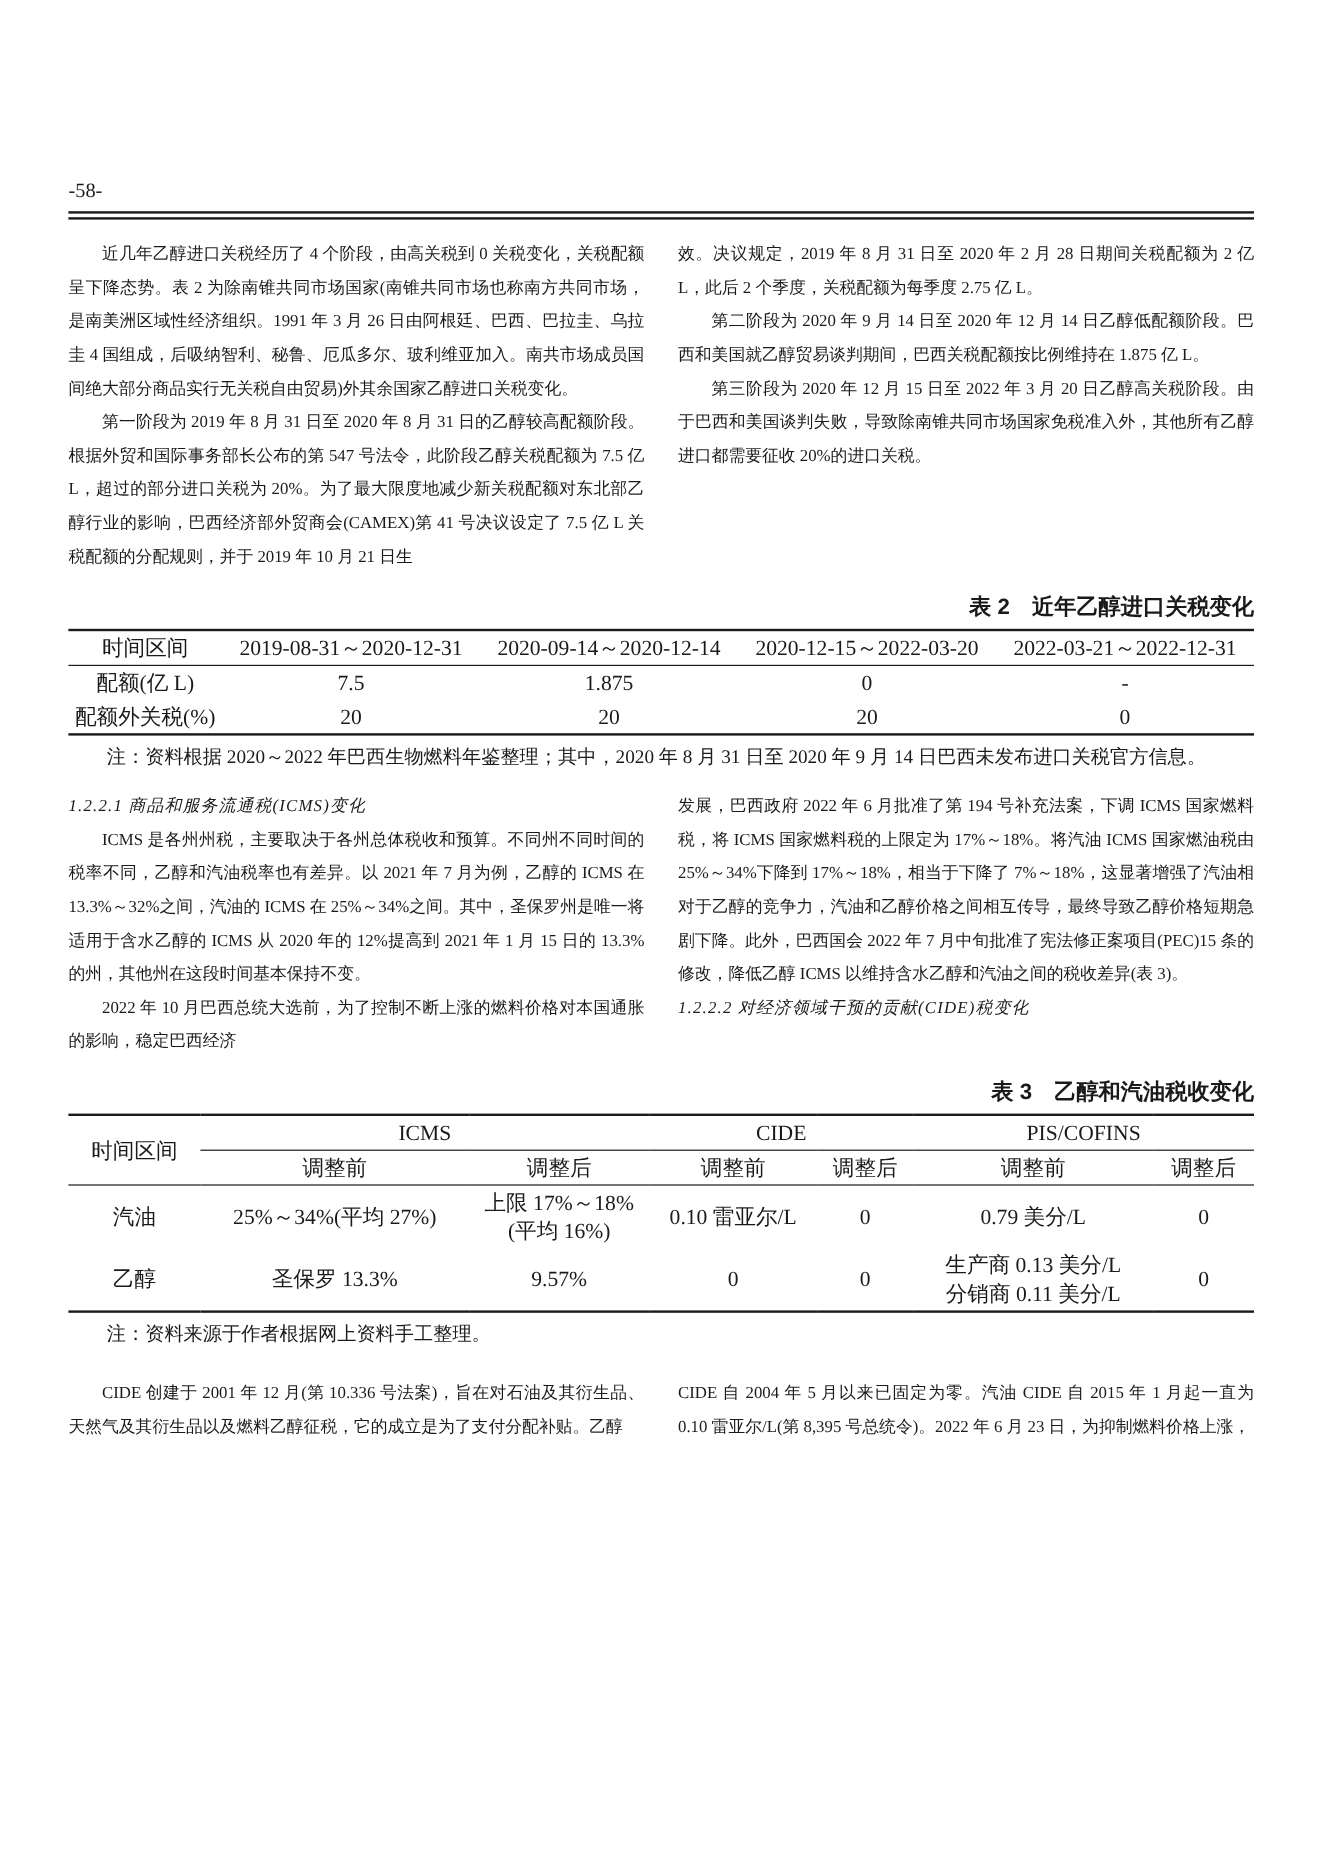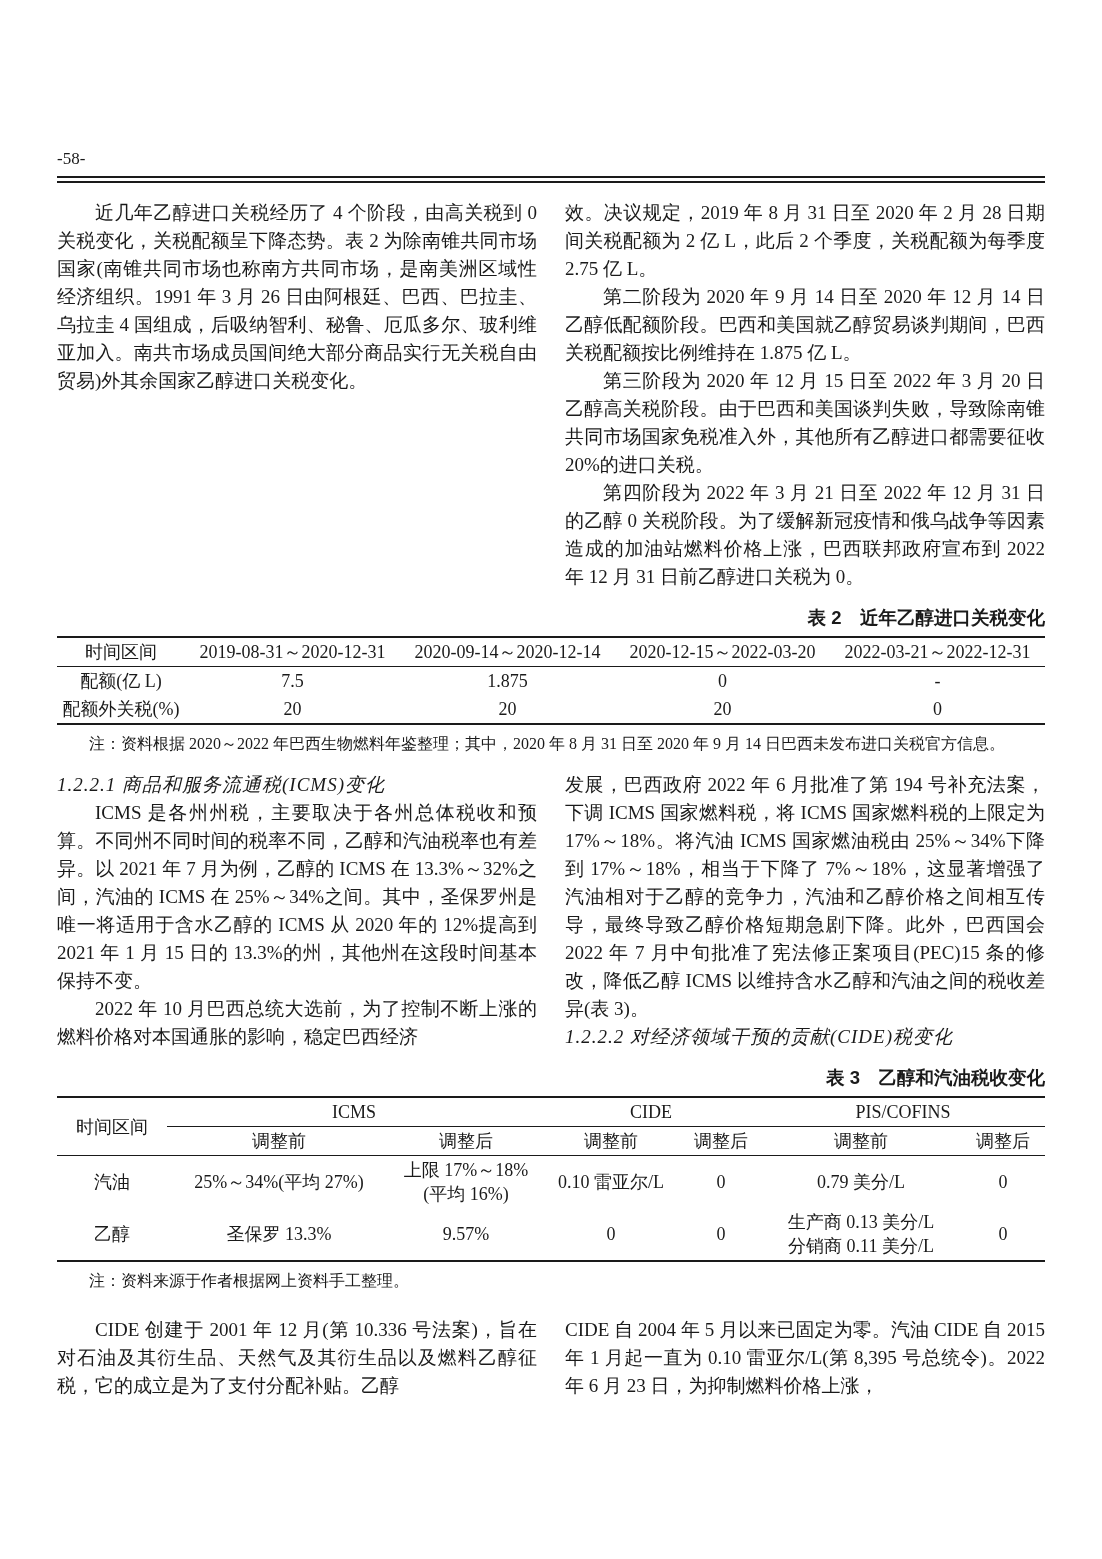--- a/index.html
+++ b/index.html
@@ -9,21 +9,21 @@
     font-family:"Liberation Serif","DejaVu Serif",serif;
     color:#1a1a1a;position:relative;overflow:hidden;
   }
   
   .page-header{position:relative;height:26px;font-size:17px;line-height:26px;text-align:center;}
   .page-no{position:absolute;left:0;top:0;}
   .journal span{margin:0 10px;}
   .double-rule{margin-top:4px;height:7px;border-top:2.5px solid #1a1a1a;border-bottom:2.5px solid #1a1a1a;box-sizing:border-box;}
   
   .cols{display:flex;gap:28px;margin-top:16px;}
-  .col{width:480px;font-size:19px;line-height:28px;text-align:justify;}
+  .col{width:480px;font-size:14px;line-height:28px;text-align:justify;}
   .para{margin:0;text-indent:2em;}
   .para.cont{text-indent:0;}
   .sec-heading{margin:0;font-style:italic;text-indent:0;letter-spacing:1px;}
   
   .tbl-caption{margin:14px 0 6px;text-align:right;font-family:"Liberation Sans","DejaVu Sans",sans-serif;font-weight:700;font-size:18.5px;}
   table.paper{width:988px;border-collapse:collapse;table-layout:fixed;font-size:18px;line-height:24px;}
   table.paper td,table.paper th{padding:2px 4px;font-weight:normal;vertical-align:middle;}
   .rule-top{border-top:2.2px solid #1a1a1a;}
   .rule-mid{border-bottom:1.4px solid #1a1a1a;}
   .rule-bot{border-bottom:2.2px solid #1a1a1a;}
@@ -39,26 +39,26 @@
 <div class="page">
 
   <div class="page-header">
     <span class="page-no">-58-</span>
   </div>
   <div class="double-rule"></div>
 
   <div class="cols">
     <div class="col">
       <p class="para">近几年乙醇进口关税经历了 4 个阶段，由高关税到 0 关税变化，关税配额呈下降态势。表 2 为除南锥共同市场国家(南锥共同市场也称南方共同市场，是南美洲区域性经济组织。1991 年 3 月 26 日由阿根廷、巴西、巴拉圭、乌拉圭 4 国组成，后吸纳智利、秘鲁、厄瓜多尔、玻利维亚加入。南共市场成员国间绝大部分商品实行无关税自由贸易)外其余国家乙醇进口关税变化。</p>
+      <p class="para">第一阶段为 2019 年 8 月 31 日至 2020 年 8 月 31 日的乙醇较高配额阶段。根据外贸和国际事务部长公布的第 547 号法令，此阶段乙醇关税配额为 7.5 亿 L，超过的部分进口关税为 20%。为了最大限度地减少新关税配额对东北部乙醇行业的影响，巴西经济部外贸商会(CAMEX)第 41 号决议设定了 7.5 亿 L 关税配额的分配规则，并于 2019 年 10 月 21 日生</p>
     </div>
     <div class="col">
       <p class="para cont">效。决议规定，2019 年 8 月 31 日至 2020 年 2 月 28 日期间关税配额为 2 亿 L，此后 2 个季度，关税配额为每季度 2.75 亿 L。</p>
       <p class="para">第二阶段为 2020 年 9 月 14 日至 2020 年 12 月 14 日乙醇低配额阶段。巴西和美国就乙醇贸易谈判期间，巴西关税配额按比例维持在 1.875 亿 L。</p>
       <p class="para">第三阶段为 2020 年 12 月 15 日至 2022 年 3 月 20 日乙醇高关税阶段。由于巴西和美国谈判失败，导致除南锥共同市场国家免税准入外，其他所有乙醇进口都需要征收 20%的进口关税。</p>
-      <p class="para">第四阶段为 2022 年 3 月 21 日至 2022 年 12 月 31 日的乙醇 0 关税阶段。为了缓解新冠疫情和俄乌战争等因素造成的加油站燃料价格上涨，巴西联邦政府宣布到 2022 年 12 月 31 日前乙醇进口关税为 0。</p>
     </div>
   </div>
 
   <div class="tbl-caption">表 2　近年乙醇进口关税变化</div>
   <table class="paper">
     <colgroup>
         <col style="width:128px">
         <col style="width:215px">
         <col style="width:215px">
         <col style="width:215px">

